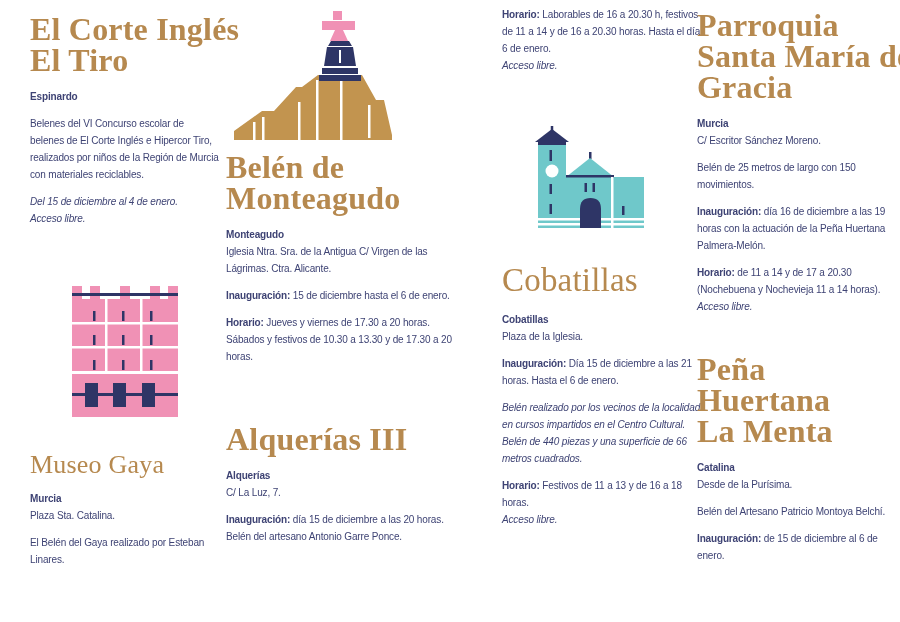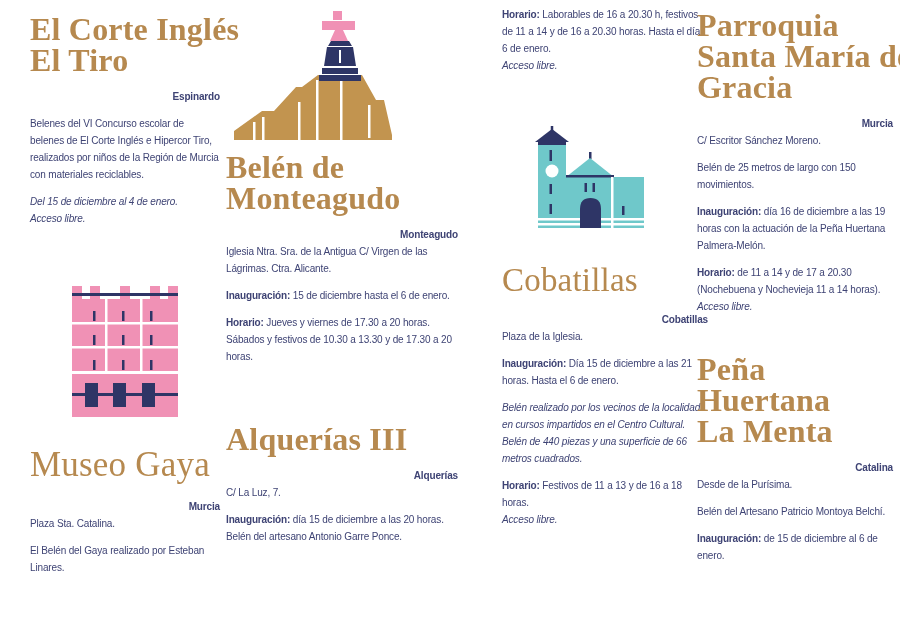--- a/index.html
+++ b/index.html
@@ -14,29 +14,29 @@
   .title{
     margin:0 0 12px 0;
     font-family:"Liberation Serif", serif;
     font-weight:700;
     color:var(--gold,#b6894f);
     font-size:32px;line-height:31px;
     letter-spacing:0.2px;
   }
   .title .tline{display:block;white-space:nowrap;}
   .title.regular{font-weight:400;}
-  .title.t-gaya{font-size:35px;line-height:38px;margin-bottom:14px;}
+  .title.t-gaya{font-size:26px;line-height:38px;margin-bottom:6px;}
   .title.t-cobatillas{font-size:33px;line-height:37px;}
   .block{
     margin:0 0 10px 0;
     font-size:10px;line-height:17px;
     letter-spacing:-0.15px;
   }
   .block strong{font-weight:700;}
-  .place{display:block;font-weight:700;text-align:right;}
+  .place{display:block;font-weight:700;}
   .addr{display:block;}
   .line{display:block;font-style:italic;}
   .illus{position:absolute;}
   .f-pink{fill:var(--pink,#f091b5);}
   .f-navy{fill:var(--navy,#2e3566);}
   .f-tan{fill:var(--tan,#c2944f);}
   .f-teal{fill:var(--teal,#6fc8ca);}
   .f-white{fill:#ffffff;}
 </style>
 </head>

